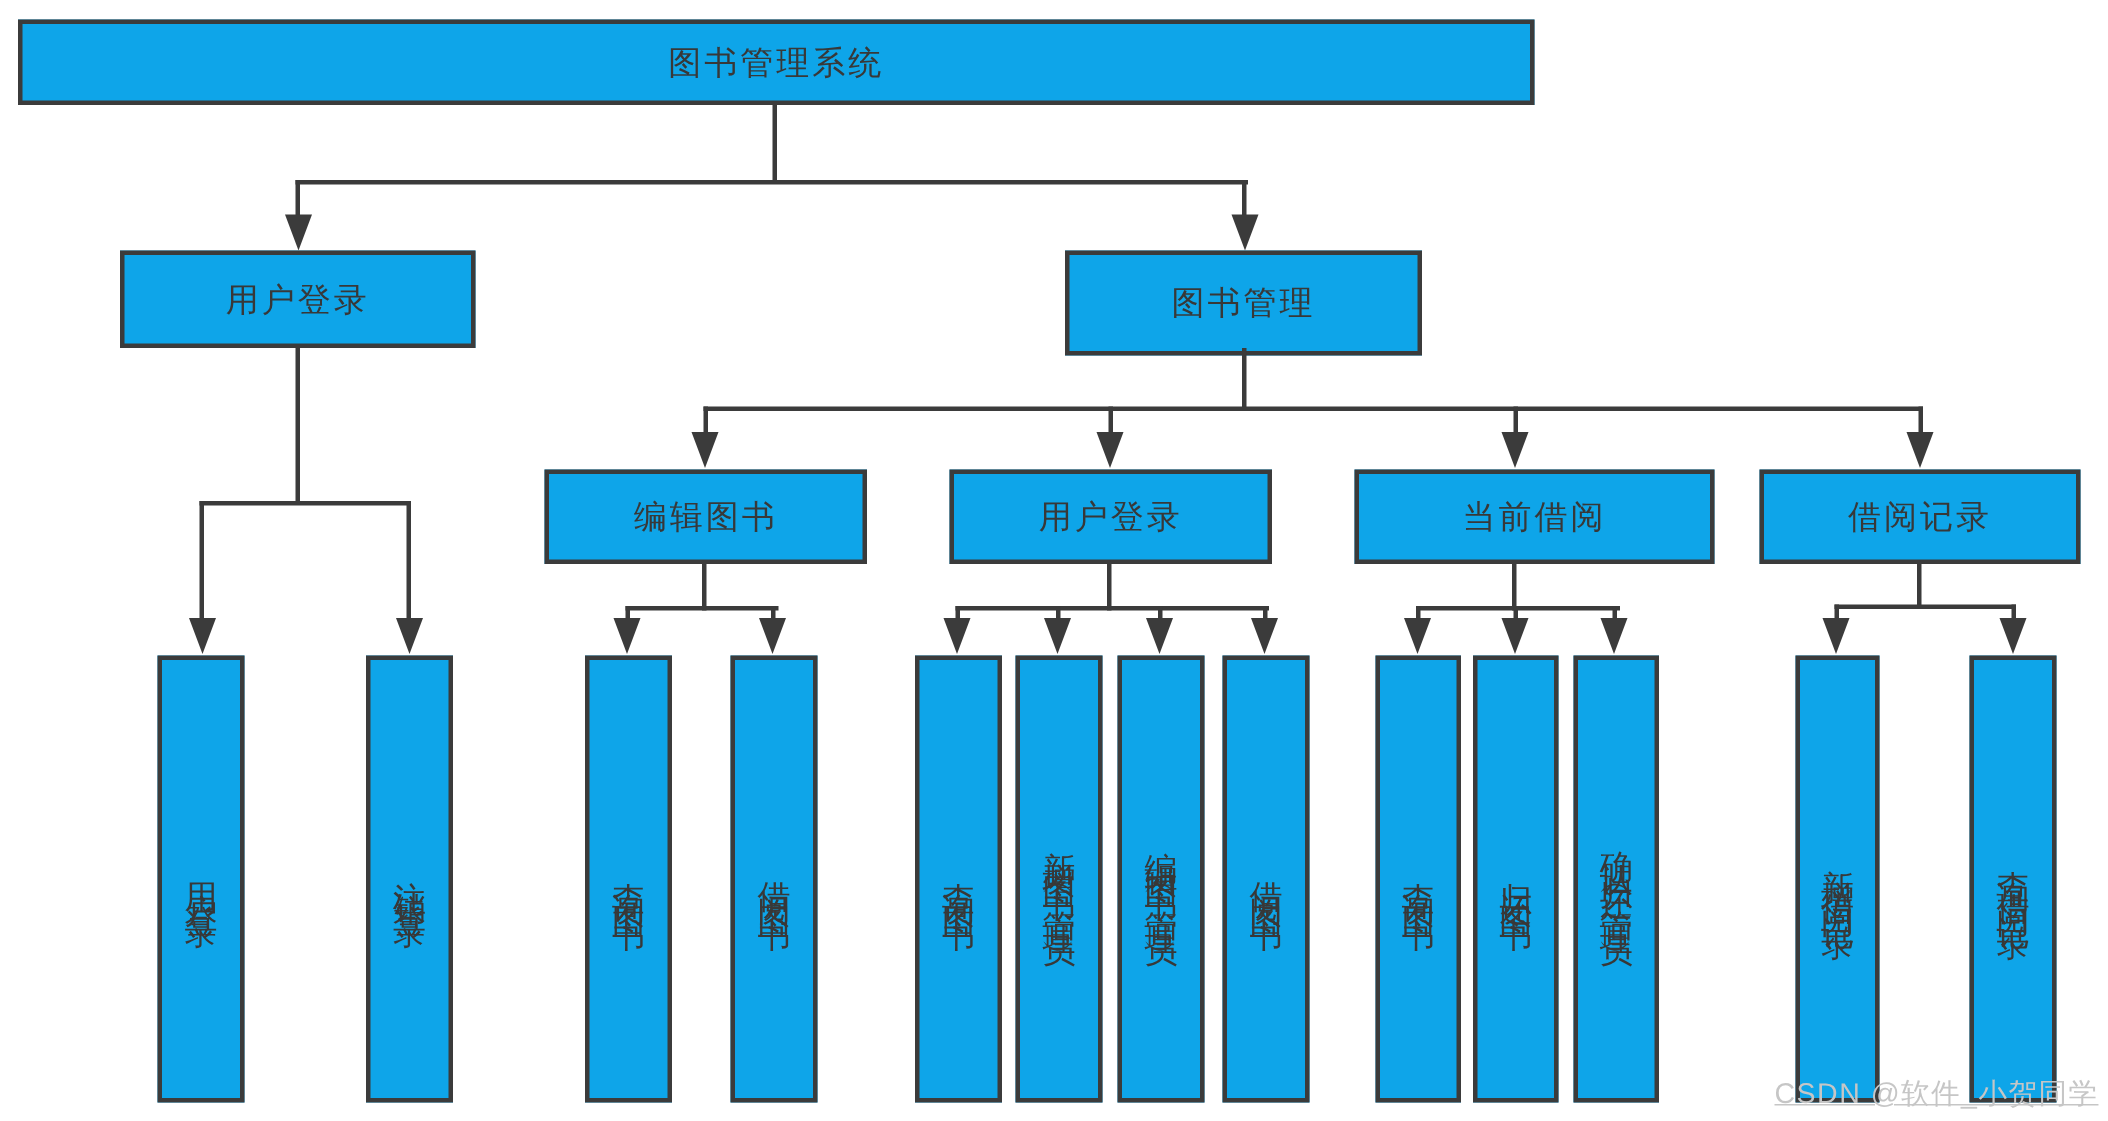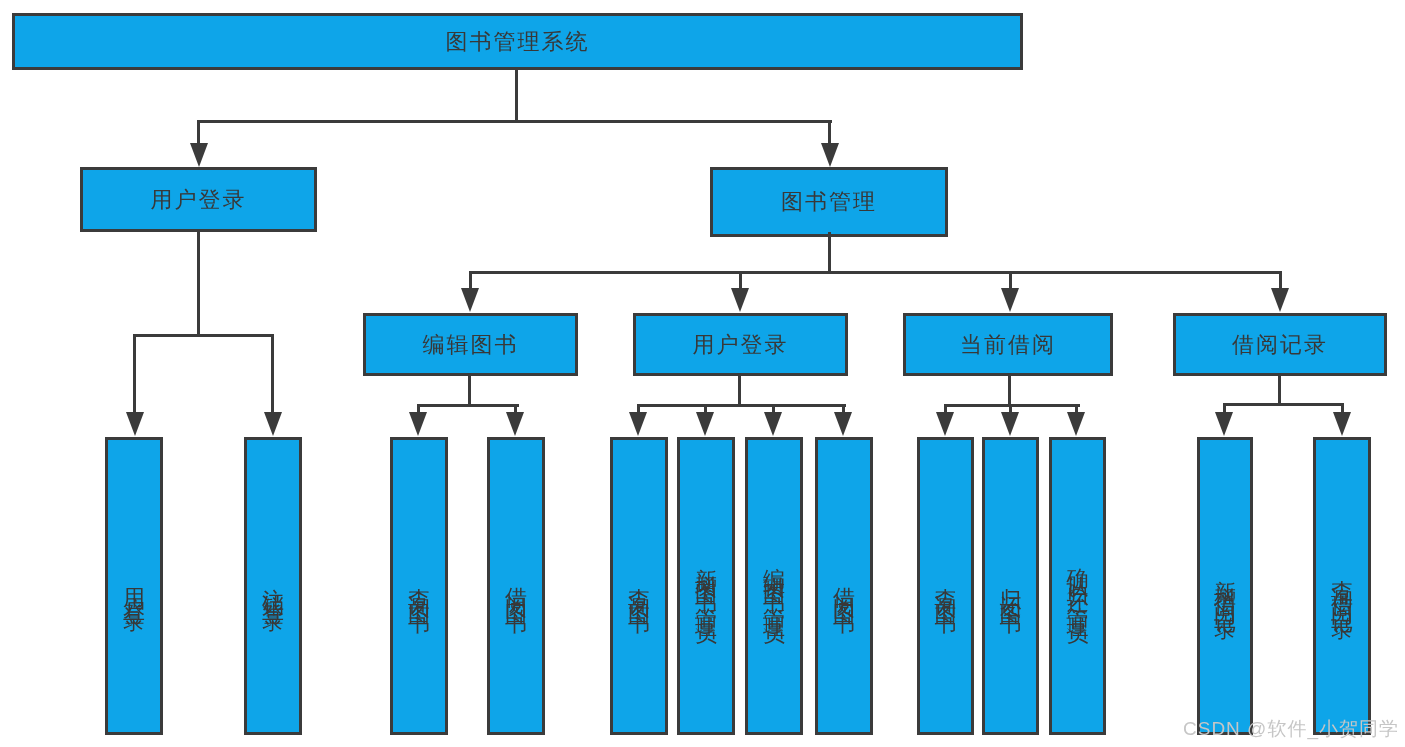--- a/index.html
+++ b/index.html
@@ -22,21 +22,21 @@
   }
   .line{position:absolute;background:#3b3b3b;}
   .arrow{
     position:absolute;width:0;height:0;
     border-left:9px solid transparent;border-right:9px solid transparent;
     border-top:24px solid #3b3b3b;
   }
   .watermark{
     position:absolute;left:1183px;top:716px;
     font-size:19px;color:#c6c6c6;letter-spacing:1px;
-    z-index:5;white-space:nowrap;
+    z-index:5;white-space:nowrap;text-decoration:underline;
   }
 </style>
 </head>
 <body>
 
 <div>
 
   <div class="node h-node" style="left:12px;top:13px;width:1011px;height:57px;">
     <span>图书管理系统</span>
   </div>
@@ -72,21 +72,21 @@
   <div class="arrow" style="left:731px;top:288px;"></div>
   <div class="arrow" style="left:1001px;top:288px;"></div>
   <div class="arrow" style="left:1271px;top:288px;"></div>
 
   <div class="node h-node" style="left:363px;top:313px;width:215px;height:63px;">
     <span>编辑图书</span>
   </div>
   <div class="node h-node" style="left:633px;top:313px;width:215px;height:63px;">
     <span>用户登录</span>
   </div>
-  <div class="node h-node" style="left:903px;top:313px;width:210px;height:63px;">
+  <div class="node h-node" style="left:903px;top:313px;width:240px;height:63px;">
     <span>当前借阅</span>
   </div>
   <div class="node h-node" style="left:1173px;top:313px;width:214px;height:63px;">
     <span>借阅记录</span>
   </div>
 
   <div class="line" style="left:468px;top:376px;width:3px;height:31px;"></div>
   <div class="line" style="left:417px;top:404px;width:102px;height:3px;"></div>
   <div class="line" style="left:417px;top:404px;width:3px;height:10px;"></div>
   <div class="line" style="left:514px;top:404px;width:3px;height:10px;"></div>

